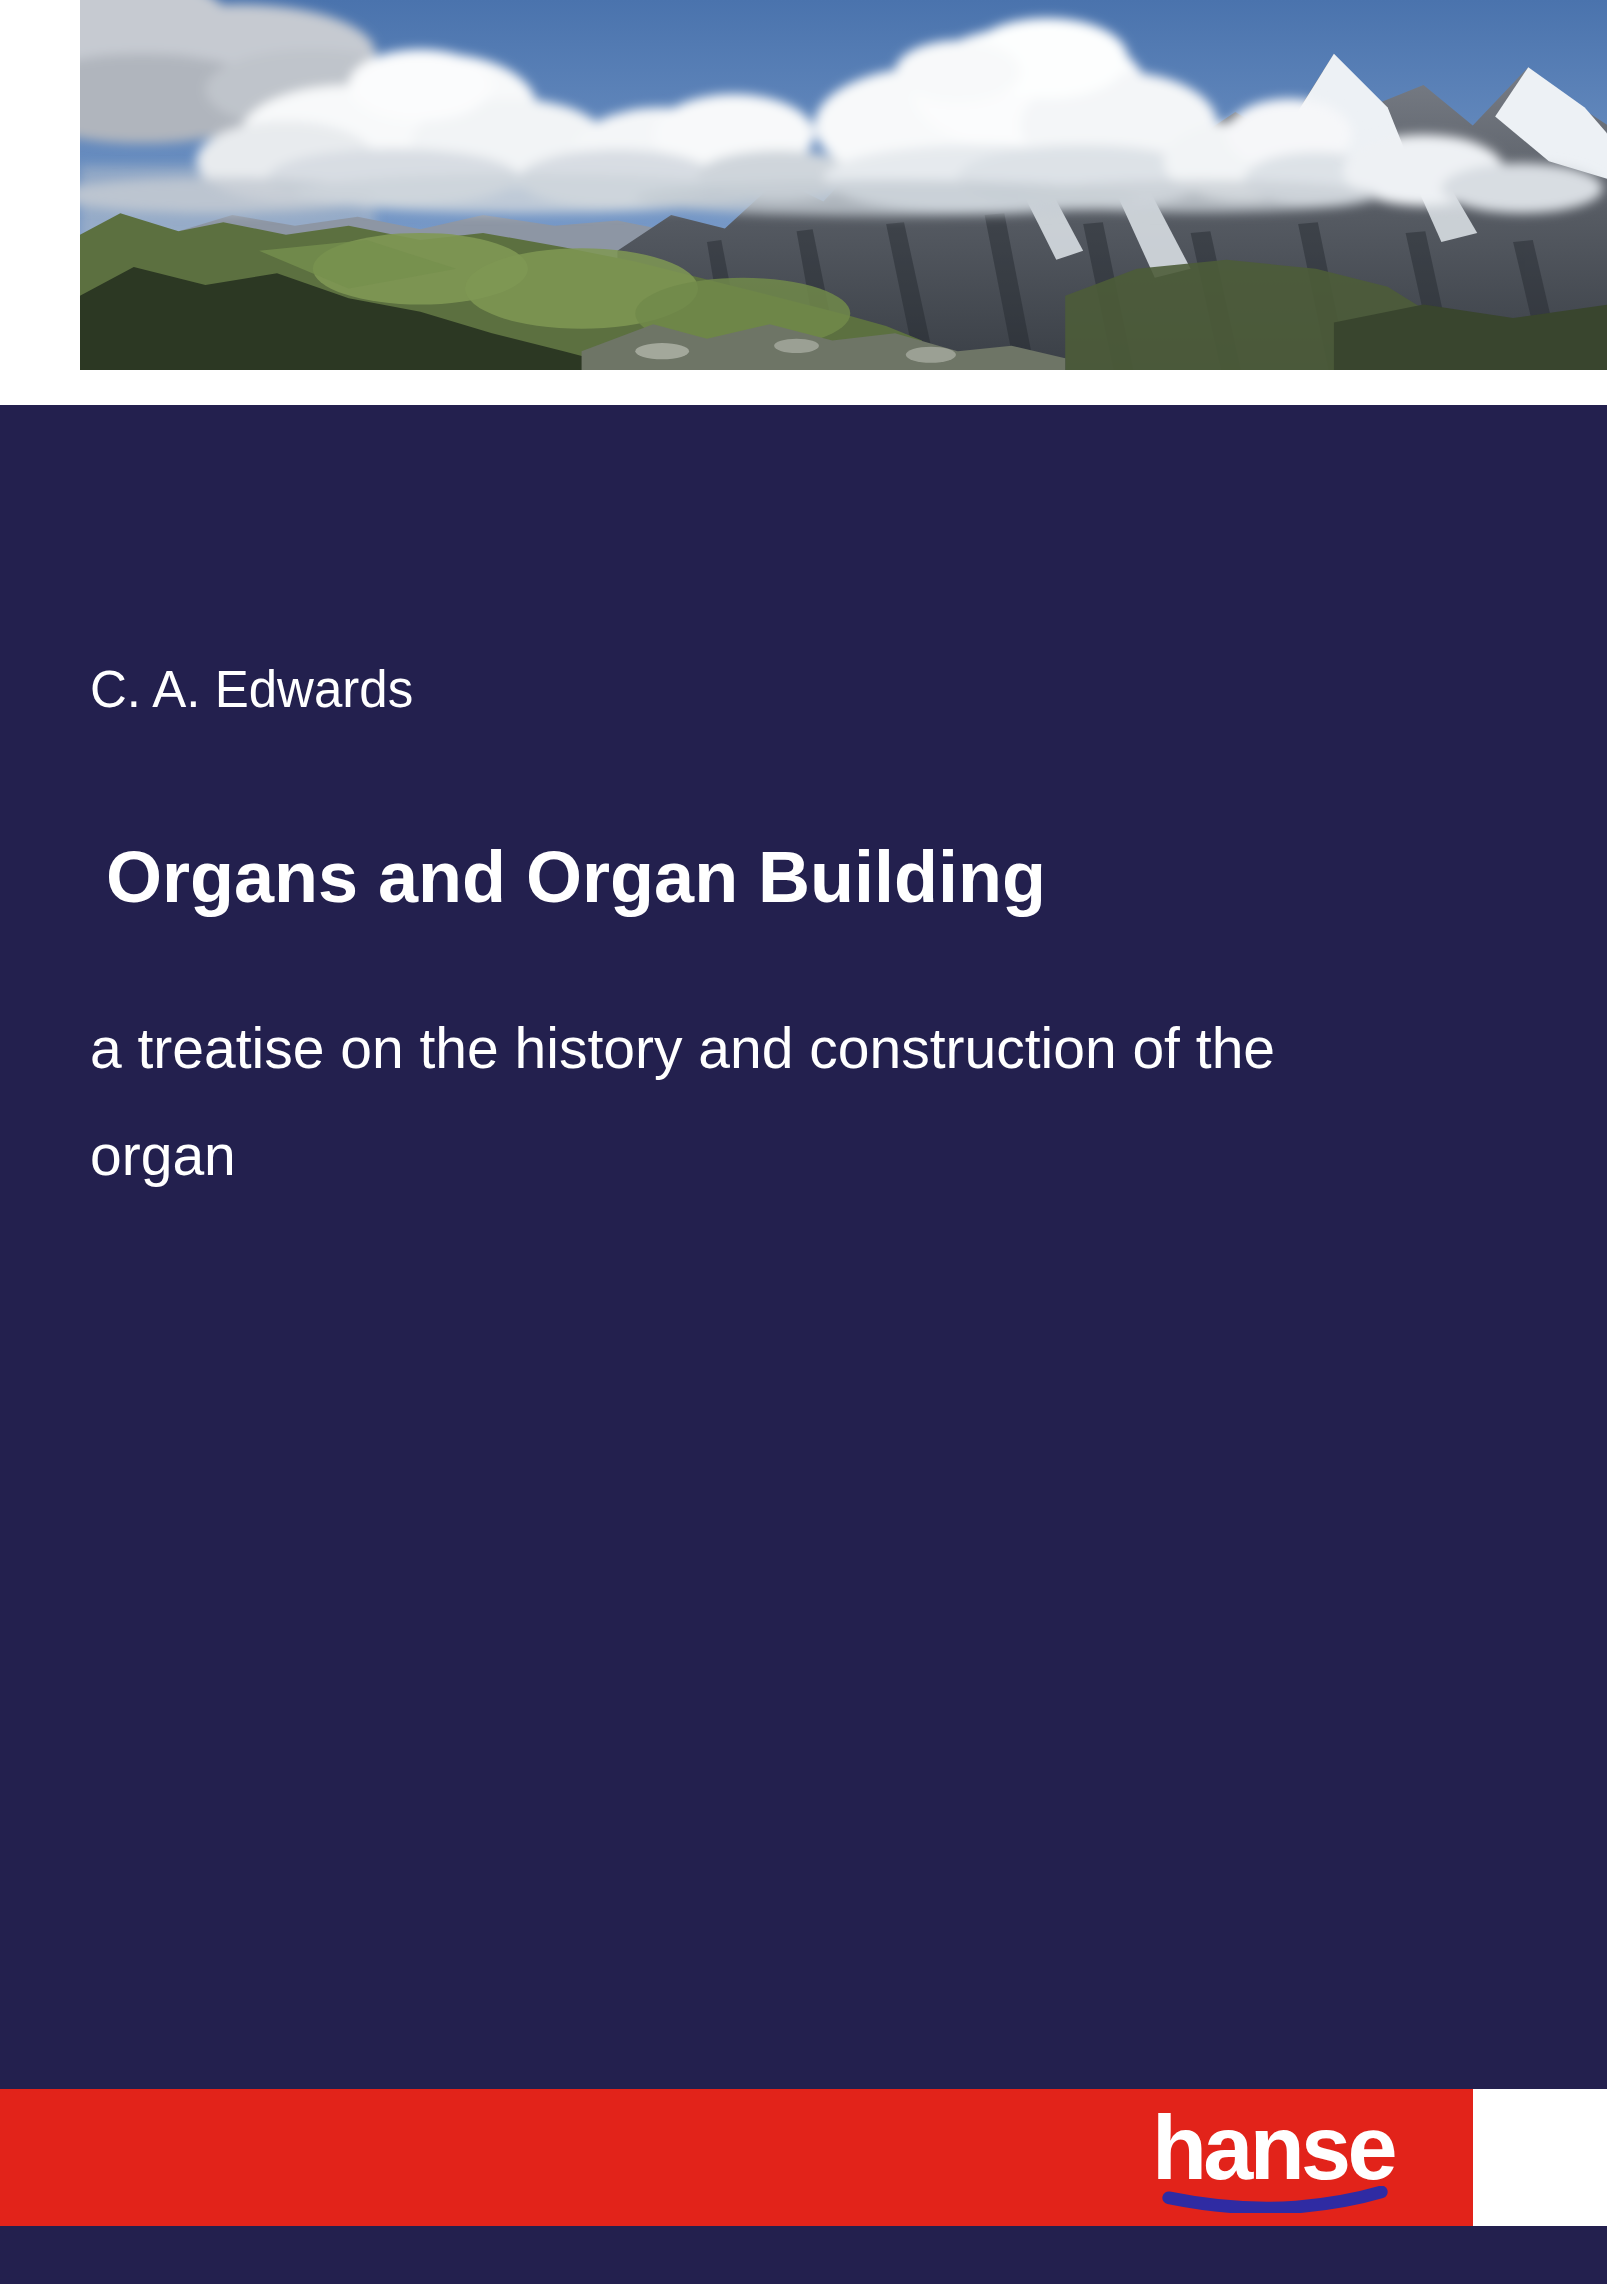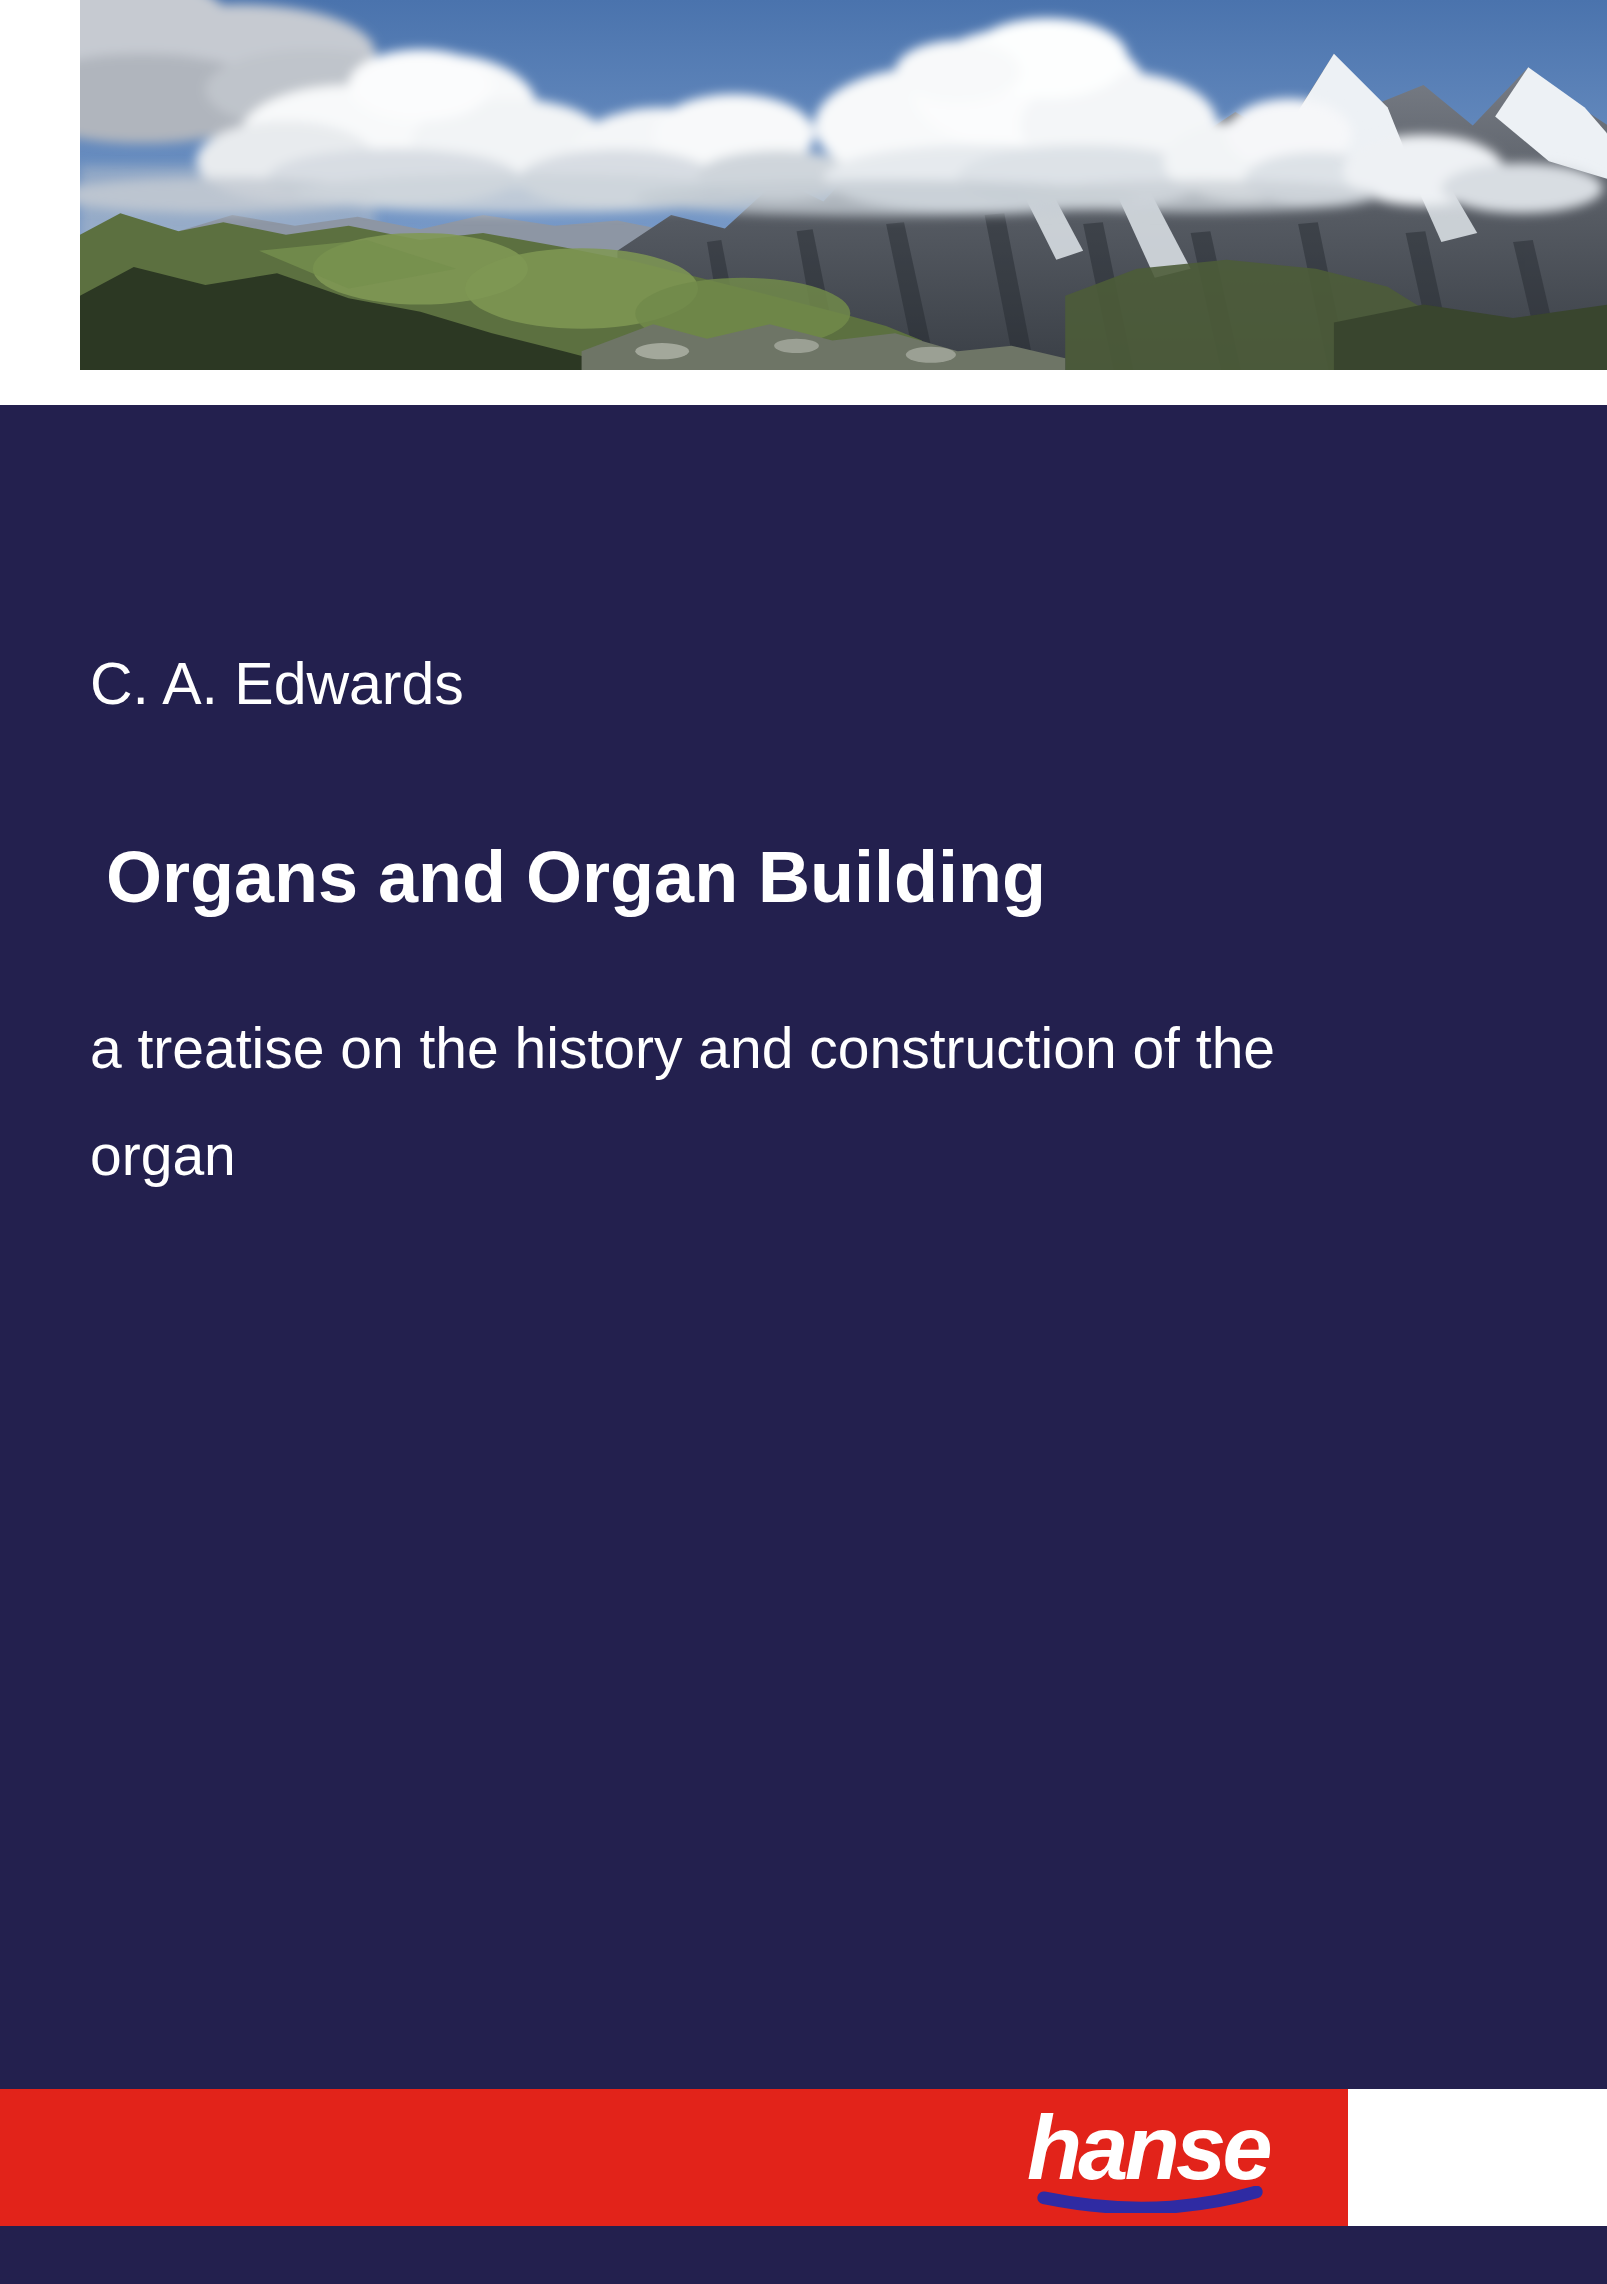--- a/index.html
+++ b/index.html
@@ -6,34 +6,34 @@
   .page{
     position:relative;width:1608px;height:2285px;background:#ffffff;
     overflow:hidden;font-family:"Liberation Sans",sans-serif;
   }
   
   .photo{position:absolute;left:80px;top:0;width:1528px;height:370px;overflow:hidden;}
   .photo svg{display:block;width:100%;height:100%;}
   
   .body-panel{position:absolute;left:0;top:405px;width:1608px;height:1684px;background:var(--navy,#23204e);}
   .author{
-    position:absolute;left:90px;top:250px;
-    font-size:59px;line-height:1;font-weight:400;color:var(--text_white,#fff);
+    position:absolute;left:90px;top:259px;
+    font-size:51px;line-height:1;font-weight:400;color:var(--text_white,#fff);
   }
   .title{
     position:absolute;left:90px;top:420px;margin:16px;
     font-size:72px;line-height:1;font-weight:700;color:var(--text_white,#fff);
   }
   .subtitle{
     position:absolute;left:90px;top:574px;
     font-size:57px;line-height:75px;font-weight:400;color:var(--text_white,#fff);
   }
   .sub-line{display:block;margin-top:32px;}
   
-  .publisher-bar{position:absolute;left:0;top:2089px;width:1348px;height:137px;background:var(--red,#e2231a);font-style:italic;}
+  .publisher-bar{position:absolute;left:0;top:2089px;width:1473px;height:137px;background:var(--red,#e2231a);}
   .hanse-logo{position:absolute;right:79px;top:12.5px;text-align:right;}
   .hanse-text{
     display:block;font-size:90px;line-height:1.04;font-weight:700;
     letter-spacing:-3.6px;color:var(--text_white,#fff);
   }
   .swoosh{display:block;width:238px;height:27px;margin-top:-9px;margin-left:auto;}
   
   .footer-strip{position:absolute;left:0;top:2226px;width:1608px;height:59px;background:var(--navy,#23204e);}
 </style>
 </head>

